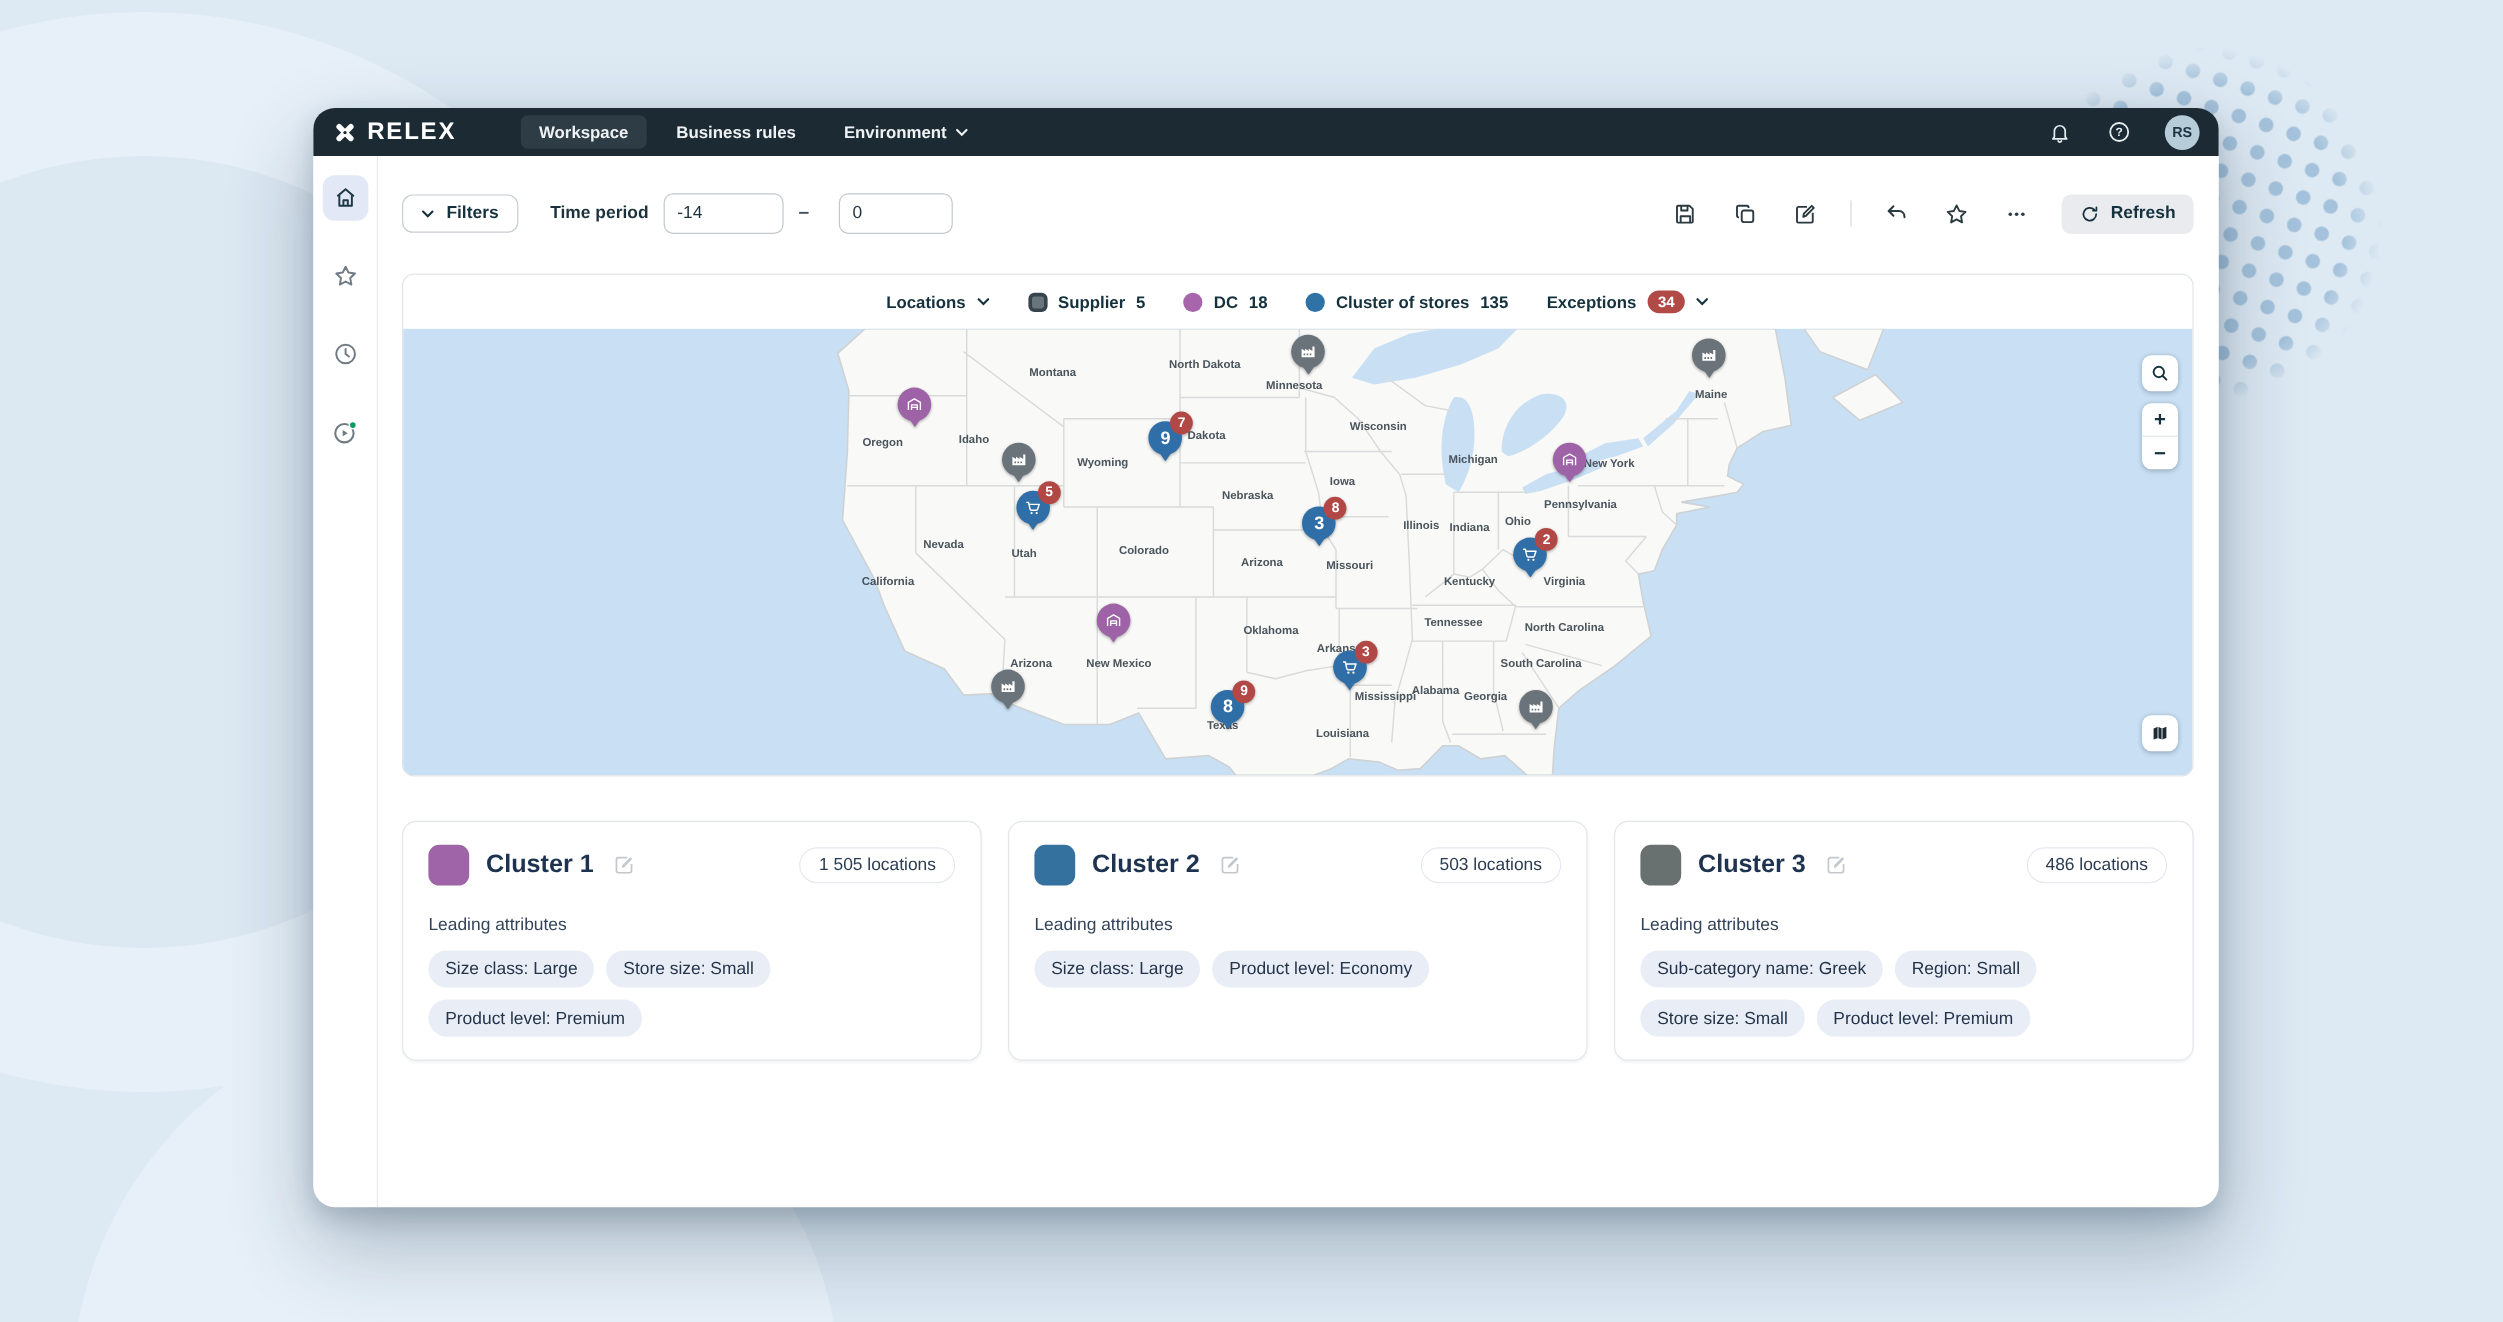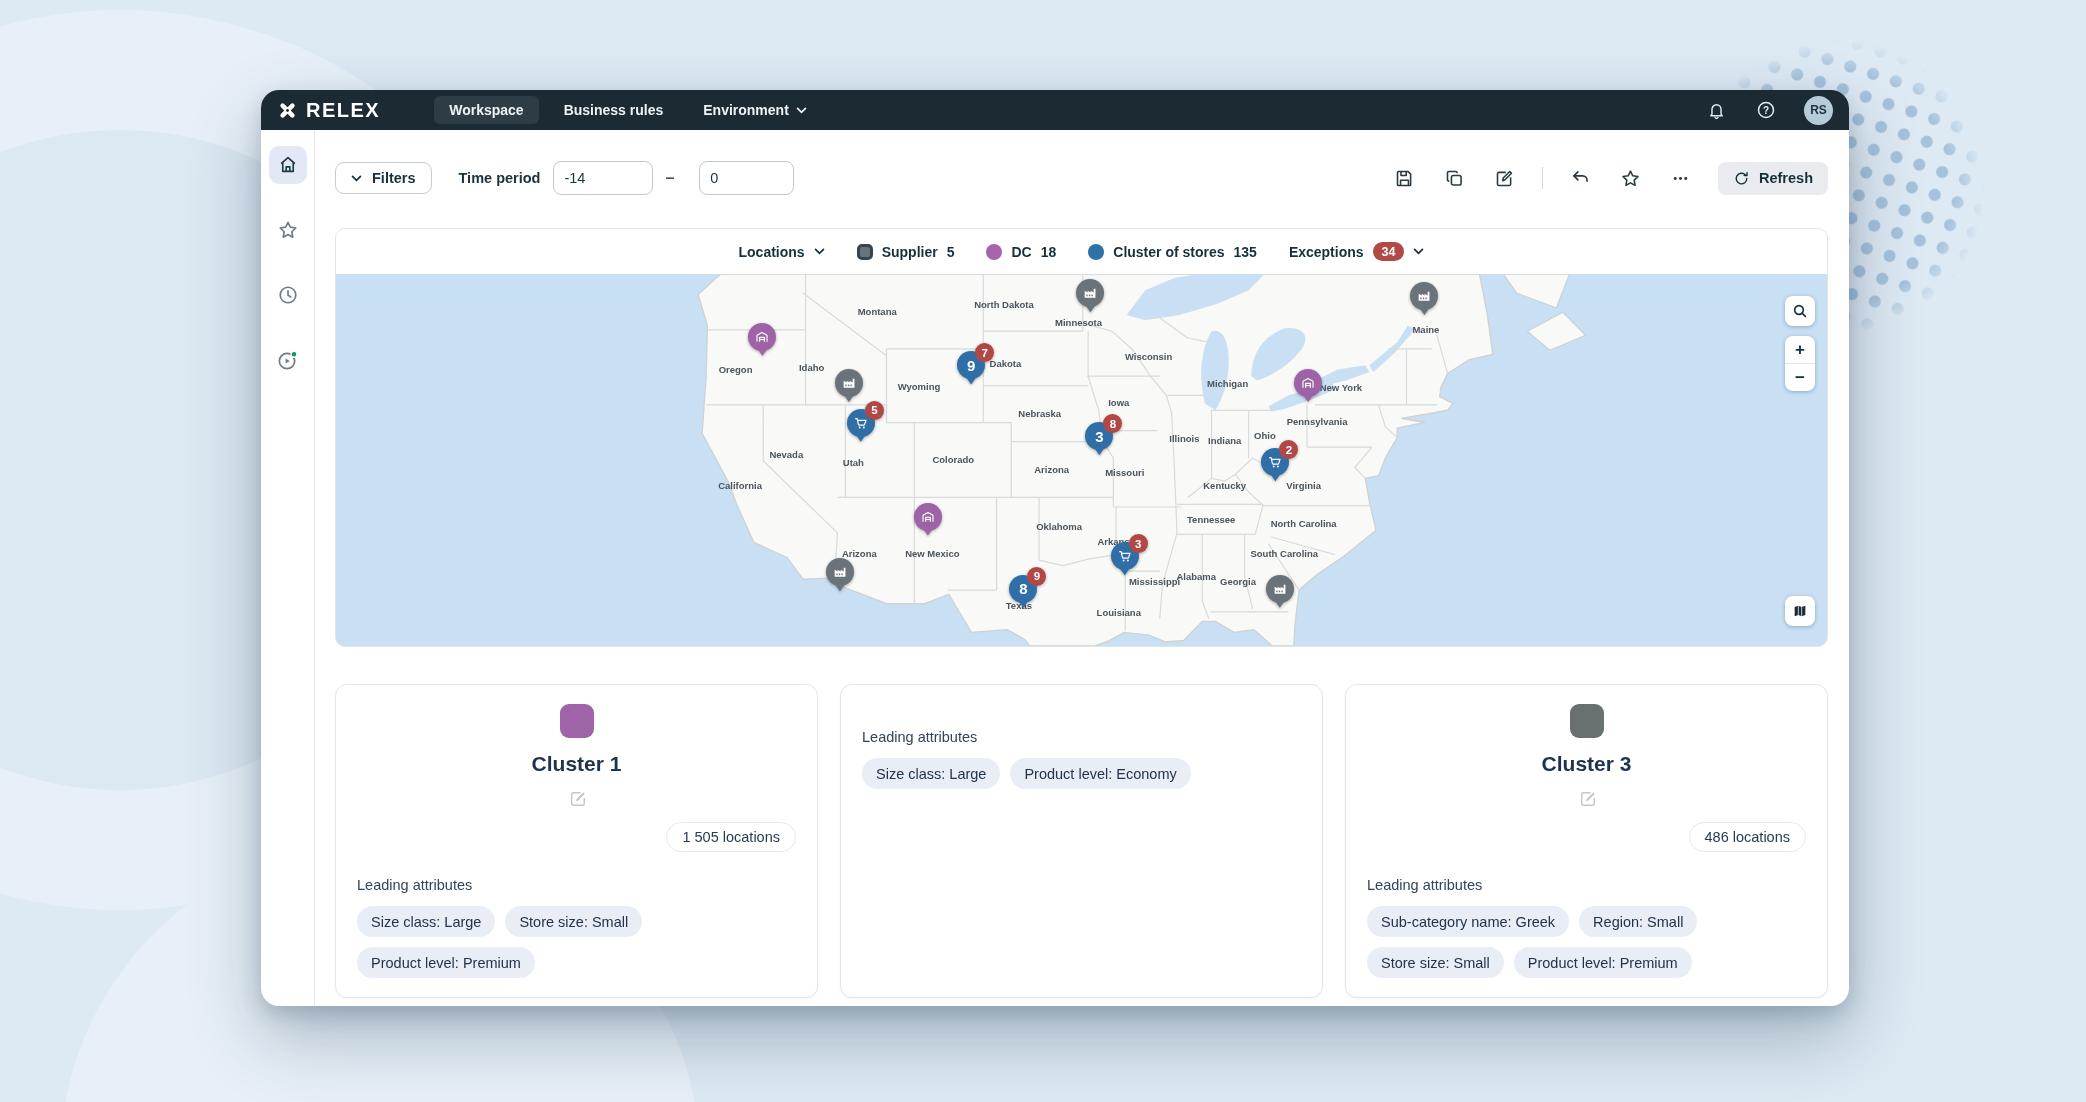--- a/index.html
+++ b/index.html
@@ -105,21 +105,21 @@
   .ctrl-zoom { top:62px; width:30px; display:flex; flex-direction:column; align-items:stretch; }
   .zoom-btn { height:27px; background:none; border:none; font-size:17px; font-weight:700; color:#14313d;
     cursor:pointer; display:flex; align-items:center; justify-content:center; font-family:inherit; }
   .zoom-sep { height:1px; background:#e3e6e8; }
   .ctrl-basemap { bottom:20px; width:30px; height:30px; display:flex; align-items:center; justify-content:center; cursor:pointer; }
 
   
   .cards-row { display:flex; gap:22px; margin-top:37px; }
   .card { flex:1; border:1px solid #e3e6ea; border-radius:12px; background:#fff; padding:19px 21px;
     min-height:195px; box-shadow:0 1px 2px rgba(20,40,60,.05); }
-  .card-head { display:flex; align-items:center; gap:14px;flex-direction:column; }
+  .card-head { display:flex; align-items:center; gap:14px; }
   .card-swatch { width:34px; height:34px; border-radius:9px; flex:none; }
   .card-title { font-size:21px; font-weight:700; color:#1d3350; }
   .card-edit { margin-left:2px; display:flex; cursor:pointer; }
   .loc-pill { margin-left:auto; border:1.6px solid #e5e8f1; border-radius:999px; padding:6px 15px;
     font-size:14.5px; color:#2a3b50; white-space:nowrap; }
   .attrs-label { margin-top:25px; font-size:14.5px; color:#33445a; }
   .tags { margin-top:13px; display:flex; flex-wrap:wrap; gap:10px 10px; }
   .tag { background:#e9edf6; border-radius:999px; padding:7.5px 14px; font-size:14.5px; color:#23344a; white-space:nowrap; }
 </style>
 </head>
@@ -501,20 +501,31 @@
               <div class="loc-pill">1 505 locations</div>
             </div>
             <div class="attrs-label">Leading attributes</div>
             <div class="tags">
               <span class="tag">Size class: Large</span>
               <span class="tag">Store size: Small</span>
               <span class="tag">Product level: Premium</span>
             </div>
           </div>
           <div class="card">
+            <div class="card-head">
+              <div class="card-swatch" style="background: rgb(52, 113, 159);"></div>
+              <div class="card-title">Cluster 2</div>
+              <span class="card-edit">
+                <svg width="18" height="18" viewBox="0 0 20 20">
+                  <path fill="none" stroke="#c2c8ce" stroke-width="1.6" d="M13 3 H5 a2 2 0 0 0 -2 2 v10 a2 2 0 0 0 2 2 h10 a2 2 0 0 0 2 -2 V9"></path>
+                  <path fill="#c2c8ce" d="M8 12.5 L8.4 10 L15.2 3.2 a1.2 1.2 0 0 1 1.7 1.7 L10.1 11.9 Z"></path>
+                </svg>
+              </span>
+              <div class="loc-pill">503 locations</div>
+            </div>
             <div class="attrs-label">Leading attributes</div>
             <div class="tags">
               <span class="tag">Size class: Large</span>
               <span class="tag">Product level: Economy</span>
             </div>
           </div>
           <div class="card">
             <div class="card-head">
               <div class="card-swatch" style="background: rgb(104, 113, 111);"></div>
               <div class="card-title">Cluster 3</div>

